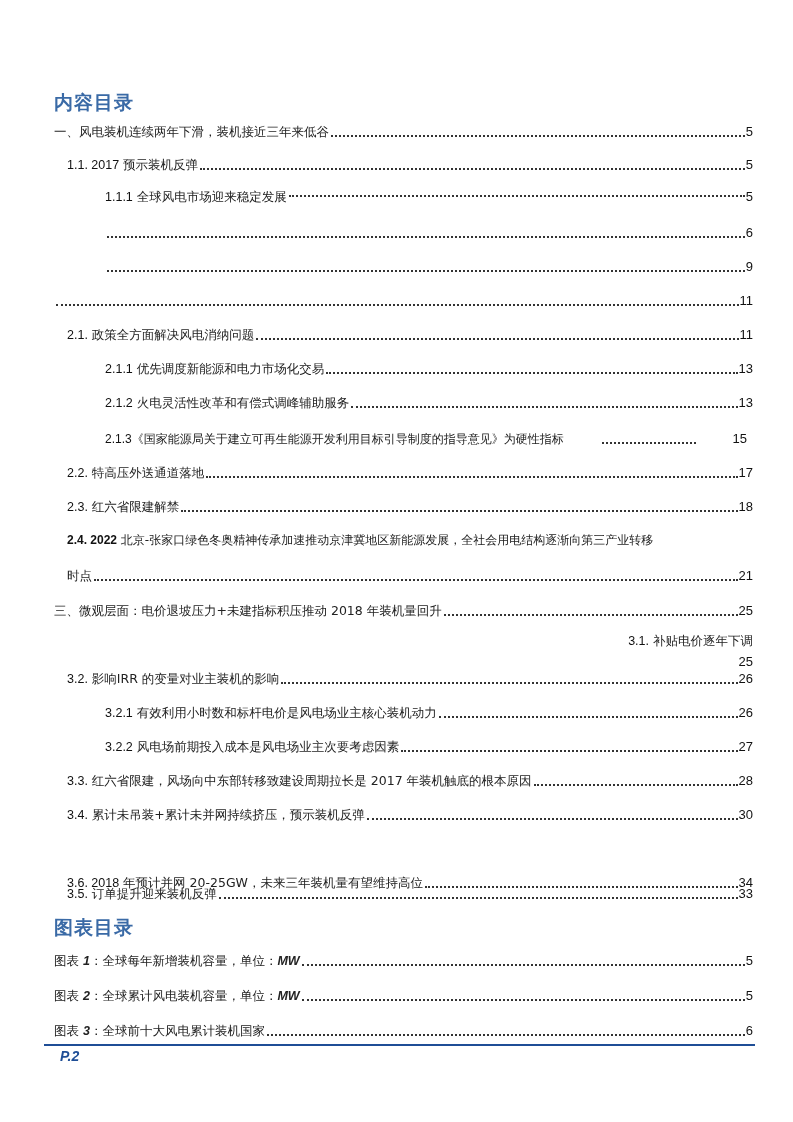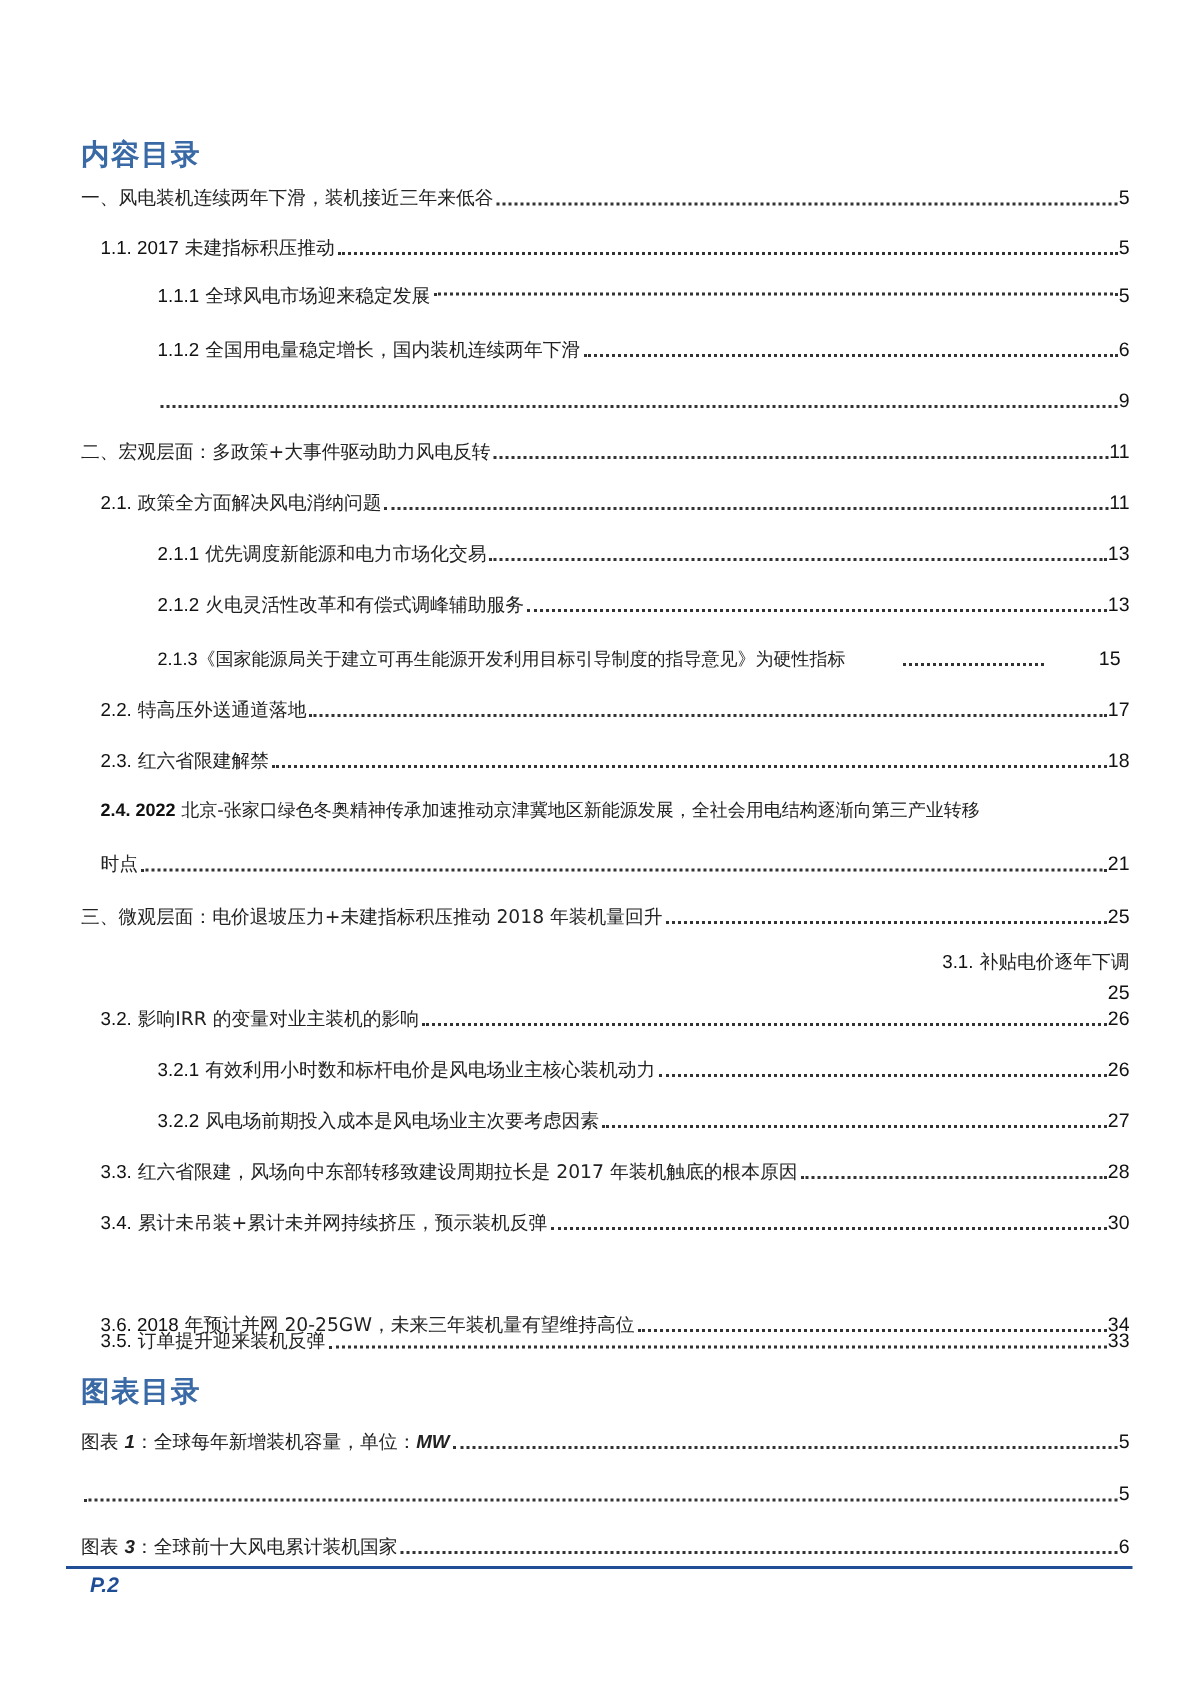--- a/index.html
+++ b/index.html
@@ -44,44 +44,42 @@
 
 <div class="heading" style="top:90px;">内容目录</div>
 
 <div class="toc-line" style="top:120px; left:54px; right:40px;">
   <span class="label"><span>一、风电装机连续两年下滑，装机接近三年来低谷</span></span>
   <span class="dots"></span>
   <span class="page">5</span>
 </div>
 
 <div class="toc-line" style="top:153px; left:67px; right:40px;">
-  <span class="label"><span class="num">1.1. 2017</span><span> 未建指标积压推动</span></span>
+  <span class="label"><span class="num">1.1. 2017</span><span> 预示装机反弹</span></span>
   <span class="dots"></span>
   <span class="page">5</span>
 </div>
 
 <div class="toc-line" style="top:187px; left:105px; right:40px;align-items:center;">
   <span class="label"><span class="num">1.1.1</span><span> 全球风电市场迎来稳定发展</span></span>
   <span class="dots"></span>
   <span class="page">5</span>
 </div>
 
 <div class="toc-line" style="top:221px; left:105px; right:40px;">
-  <span class="label"><span class="num">1.1.2</span><span>  全国用电量稳定增长，国内装机连续两年下滑</span></span>
   <span class="dots"></span>
   <span class="page">6</span>
 </div>
 
 <div class="toc-line" style="top:255px; left:105px; right:40px;">
   <span class="dots"></span>
   <span class="page">9</span>
 </div>
 
 <div class="toc-line" style="top:289px; left:54px; right:40px;">
-  <span class="label"><span>二、宏观层面：多政策+大事件驱动助力风电反转</span></span>
   <span class="dots"></span>
   <span class="page">11</span>
 </div>
 
 <div class="toc-line" style="top:323px; left:67px; right:40px;">
   <span class="label"><span class="num">2.1.</span><span> 政策全方面解决风电消纳问题</span></span>
   <span class="dots"></span>
   <span class="page">11</span>
 </div>
 
@@ -180,20 +178,21 @@
 
 <div class="heading" style="top:915px;">图表目录</div>
 
 <div class="toc-line" style="top:949px; left:54px; right:40px;">
   <span class="label"><span>图表 </span><span class="ital">1</span><span>：全球每年新增装机容量，单位：</span><span class="ital">MW</span></span>
   <span class="dots"></span>
   <span class="page">5</span>
 </div>
 
 <div class="toc-line" style="top:984px; left:54px; right:40px;">
+  <span class="label"><span>图表 </span><span class="ital">2</span><span>：全球累计风电装机容量，单位：</span><span class="ital">MW</span></span>
   <span class="dots"></span>
   <span class="page">5</span>
 </div>
 
 <div class="toc-line" style="top:1019px; left:54px; right:40px;">
   <span class="label"><span>图表 </span><span class="ital">3</span><span>：全球前十大风电累计装机国家</span></span>
   <span class="dots"></span>
   <span class="page">6</span>
 </div>
 

